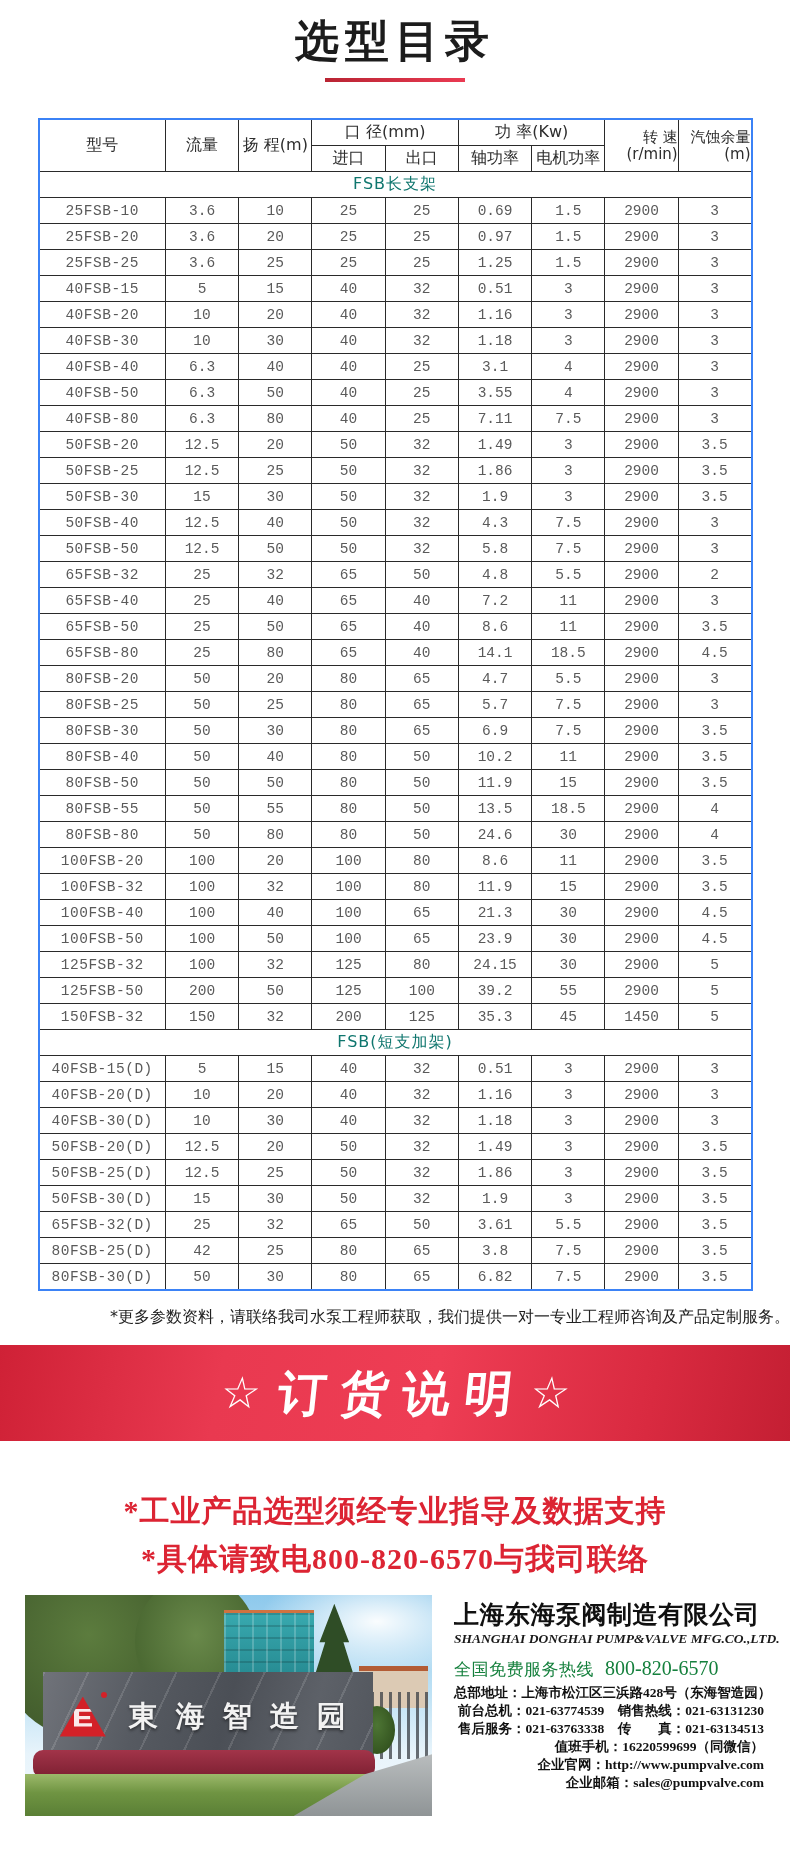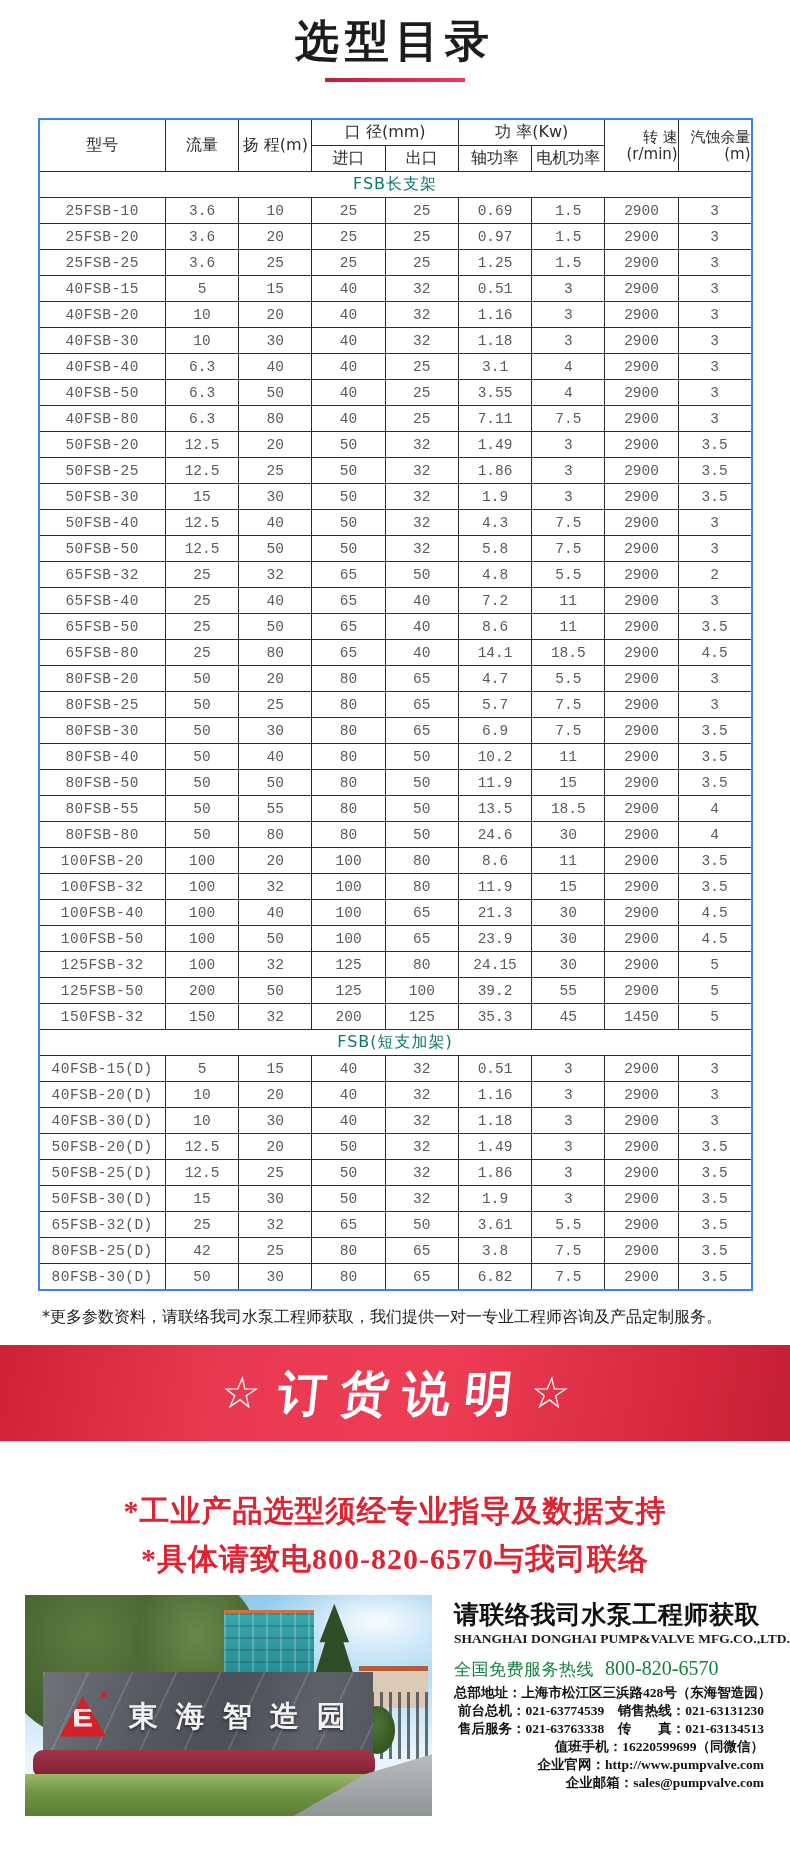--- a/index.html
+++ b/index.html
@@ -38,21 +38,21 @@
   }
   table.sel td.model{letter-spacing:0.5px;}
   table.sel td.section{
     font-family:"DejaVu Sans","Liberation Sans",sans-serif;
     font-size:16px;color:#0f766e;letter-spacing:1px;
   }
   col.c-model{width:17.8%;}
   col.c-std{width:10.275%;}
   
   .note{
-    margin:16px 0 0 42px;font-size:16px;line-height:20px;color:#222222;
+    margin:16px 0 0 42px;font-size:16px;line-height:20px;color:#222222;text-align:right;
   }
   
   .banner{
     margin-top:18px;width:790px;height:96px;
     background:linear-gradient(100deg,#cf2136 0%,#e93950 28%,#ee3d54 55%,#d92a40 82%,#c41f33 100%);
     display:flex;align-items:center;justify-content:center;
   }
   .banner-inner{
     transform:skewX(-6deg);color:#ffffff;font-weight:bold;
     display:flex;align-items:center;
@@ -153,21 +153,21 @@
     background:radial-gradient(ellipse at 50% 40%,#4d7534 0%,#33531f 75%);
   }
   
   .company{margin-left:22px;padding-top:6px;width:310px;}
   .cname{
     font-size:25px;font-weight:bold;color:#101010;line-height:28px;
     white-space:nowrap;letter-spacing:0.5px;
   }
   .ename{
     font-family:"Liberation Serif","DejaVu Serif",serif;font-weight:bold;
-    font-size:13.5px;color:#1a1a1a;line-height:16px;margin-top:2px;white-space:nowrap;
+    font-size:13.5px;color:#1a1a1a;line-height:16px;margin-top:2px;white-space:nowrap;font-style:italic;
   }
   .hotline{
     margin-top:10px;font-weight:normal;color:#15803d;white-space:nowrap;line-height:22px;
   }
   .hotline .hl-label{font-size:17px;letter-spacing:0.5px;}
   .hotline .hl-number{
     font-family:"Liberation Serif","DejaVu Serif",serif;font-size:20px;margin-left:6px;
   }
   .contact-lines{margin-top:3px;text-align:right;}
   .contact-line{
@@ -709,21 +709,21 @@
         <div class="logo-mark"></div>
         <div class="logo-dot"></div>
         <div class="sign-text">東海智造园</div>
       </div>
       <div class="hedge"></div>
       <div class="grass"></div>
       <div class="driveway"></div>
     </div>
 
     <div class="company">
-      <div class="cname">请联络我司水泵工程师获取</div>
+      <div class="cname">上海东海泵阀制造有限公司</div>
       <div class="ename">SHANGHAI DONGHAI PUMP&amp;VALVE MFG.CO.,LTD.</div>
       <div class="hotline">
         <span class="hl-label">全国免费服务热线</span>
         <span class="hl-number">800-820-6570</span>
       </div>
       <div class="contact-lines" id="contact-lines">
           <div class="contact-line">总部地址：上海市松江区三浜路428号（东海智造园）</div>
           <div class="contact-line">前台总机：021-63774539　销售热线：021-63131230</div>
           <div class="contact-line">售后服务：021-63763338　传　　真：021-63134513</div>
           <div class="contact-line">值班手机：16220599699（同微信）</div>

